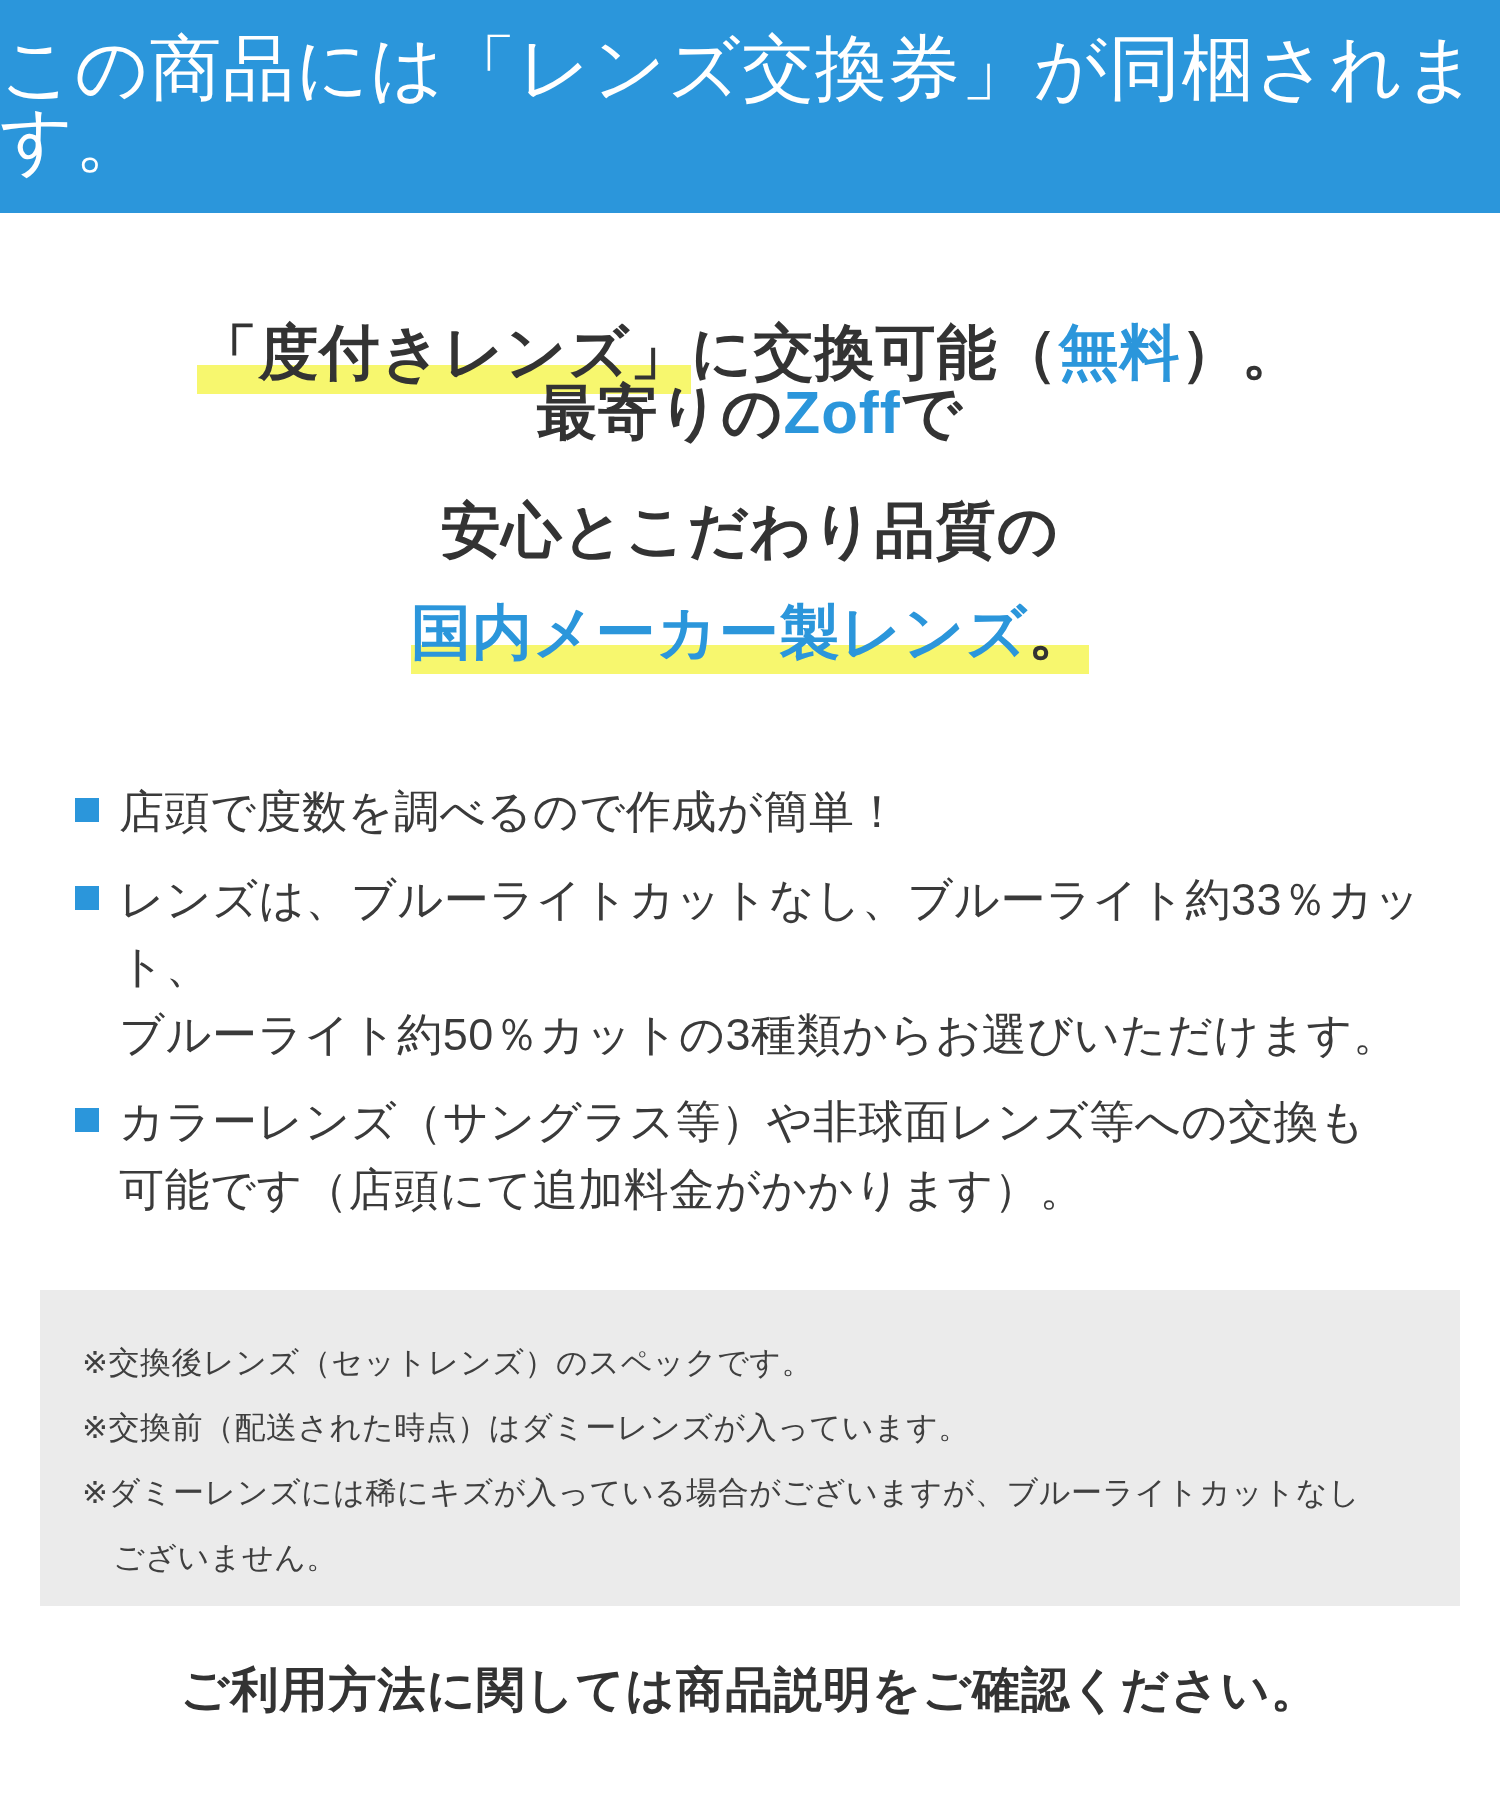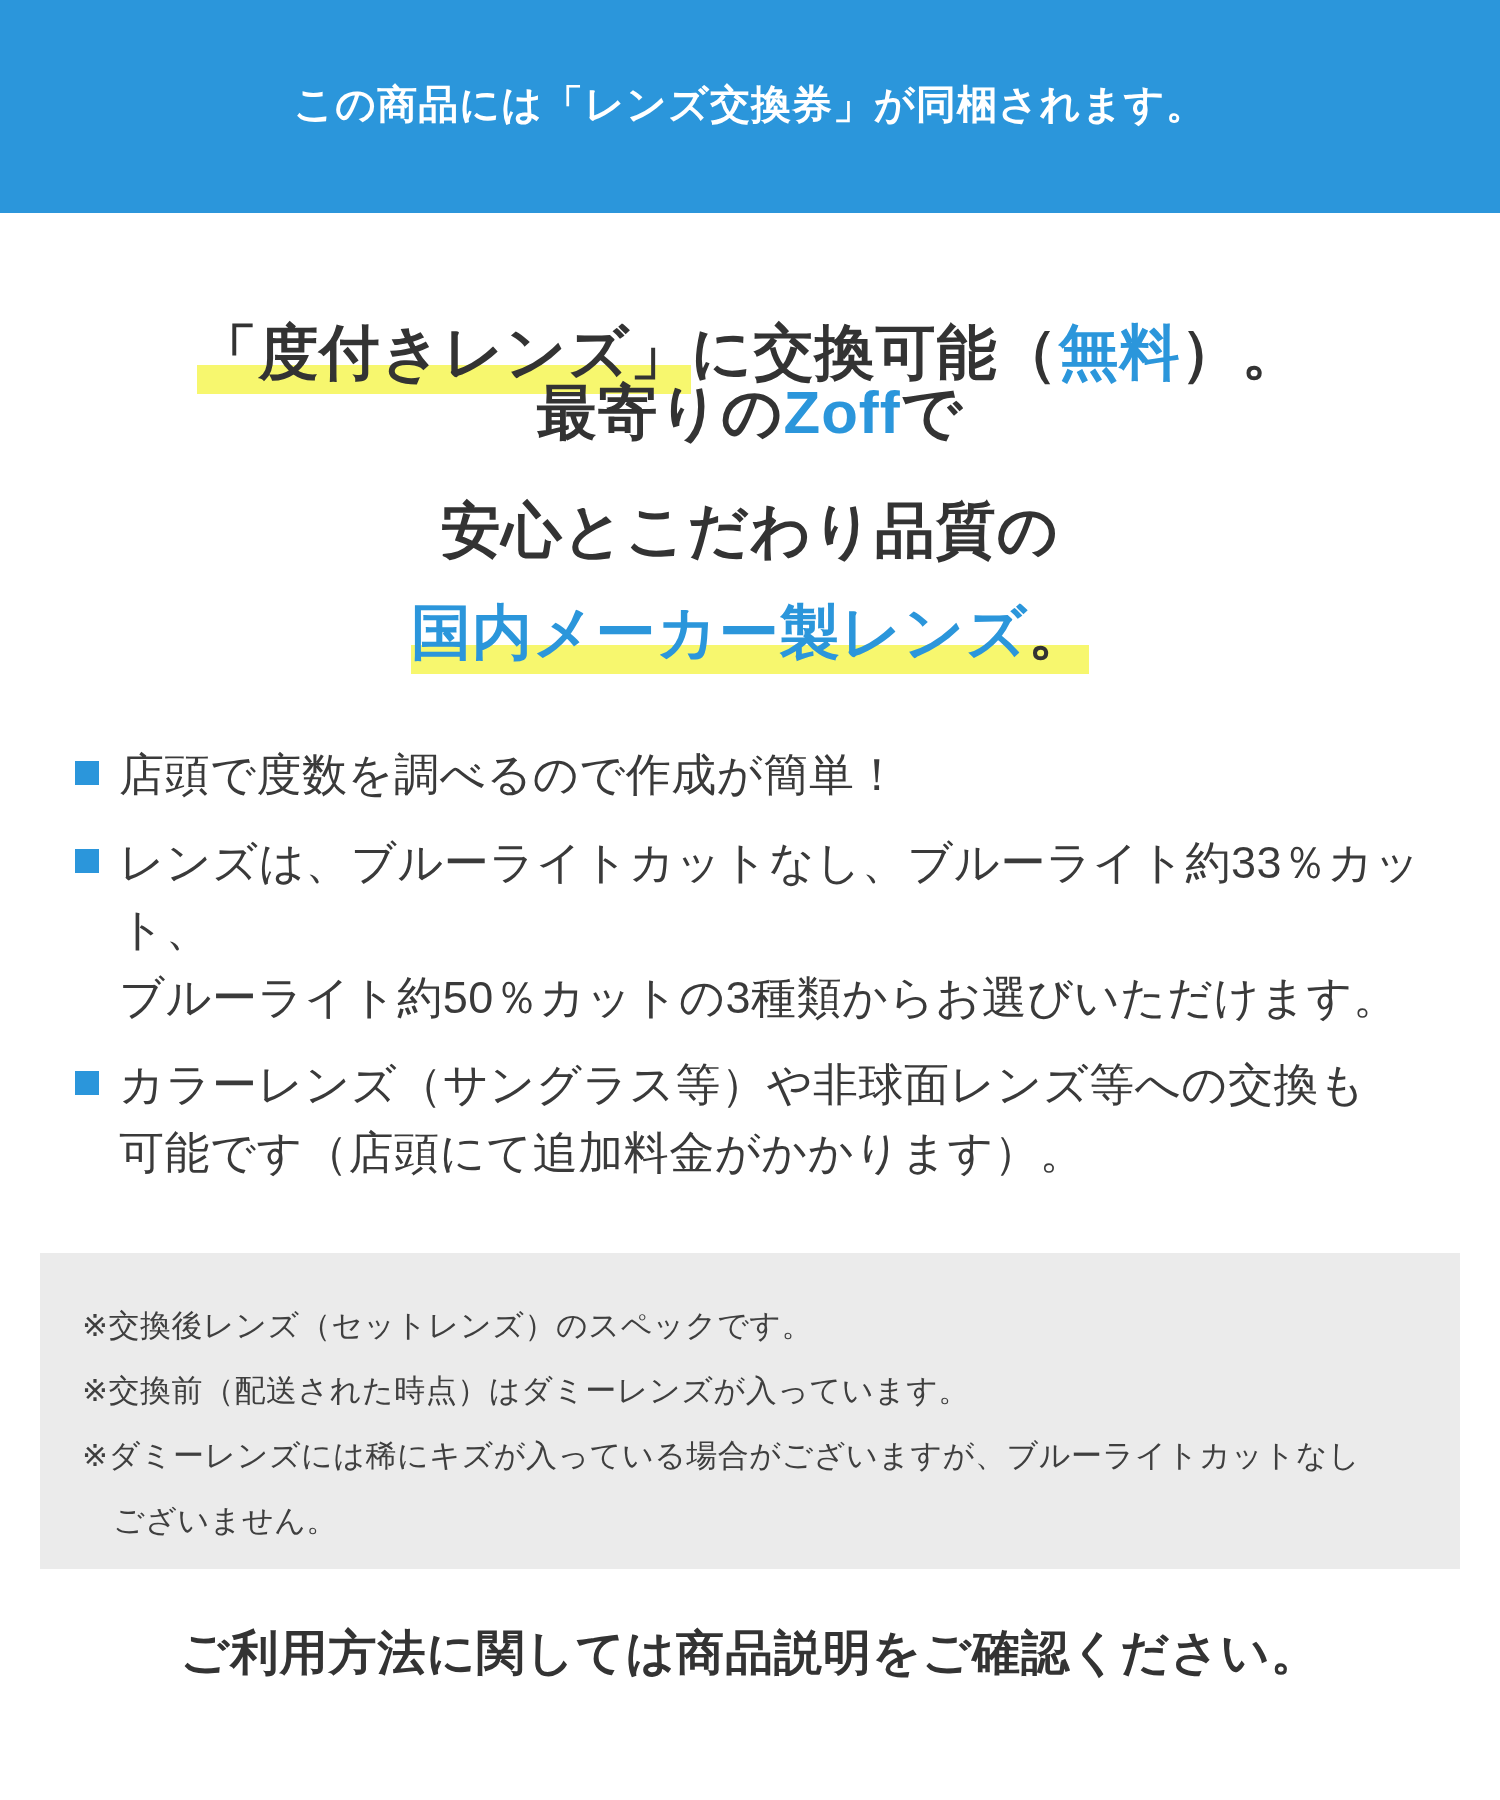--- a/index.html
+++ b/index.html
@@ -8,39 +8,39 @@
     font-family:"Liberation Sans","DejaVu Sans",sans-serif;
     color:#333333;
     -webkit-font-smoothing:antialiased;
   }
   
   .banner{
     height:213px;background:#2B96DB;
     display:flex;align-items:center;justify-content:center;
   }
   .banner-text{
-    color:#ffffff;font-size:40px;font-weight:700;letter-spacing:1px;line-height:1;
+    color:#ffffff;font-size:72px;font-weight:400;letter-spacing:1px;line-height:1;
     padding-bottom:6px;
   }
   
   .lead{text-align:center;padding-top:66px;}
   .lead-line{
     font-size:60px;font-weight:700;line-height:1;letter-spacing:1px;
     margin:0;
   }
   .lead-line.l2{margin-top:44px;}
   .lead-line.l3{margin-top:58px;}
   .lead-line.l4{margin-top:42px;}
   .blue{color:#2B96DB;}
   .hl{
     background-image:linear-gradient(transparent 62%, #F7F76E 62%);
     padding-bottom:0.14em;
   }
   
-  .features{margin:78px 70px 0 75px;}
+  .features{margin:115px 70px 0 75px;}
   .feature{
     display:flex;align-items:flex-start;
     font-size:45px;line-height:1.5;color:#3a3a3a;
     margin-bottom:20px;letter-spacing:0.5px;
   }
   .feature:last-child{margin-bottom:0;}
   .sq{
     flex:none;width:24px;height:24px;background:#2B96DB;
     margin:20px 20px 0 0;
   }

